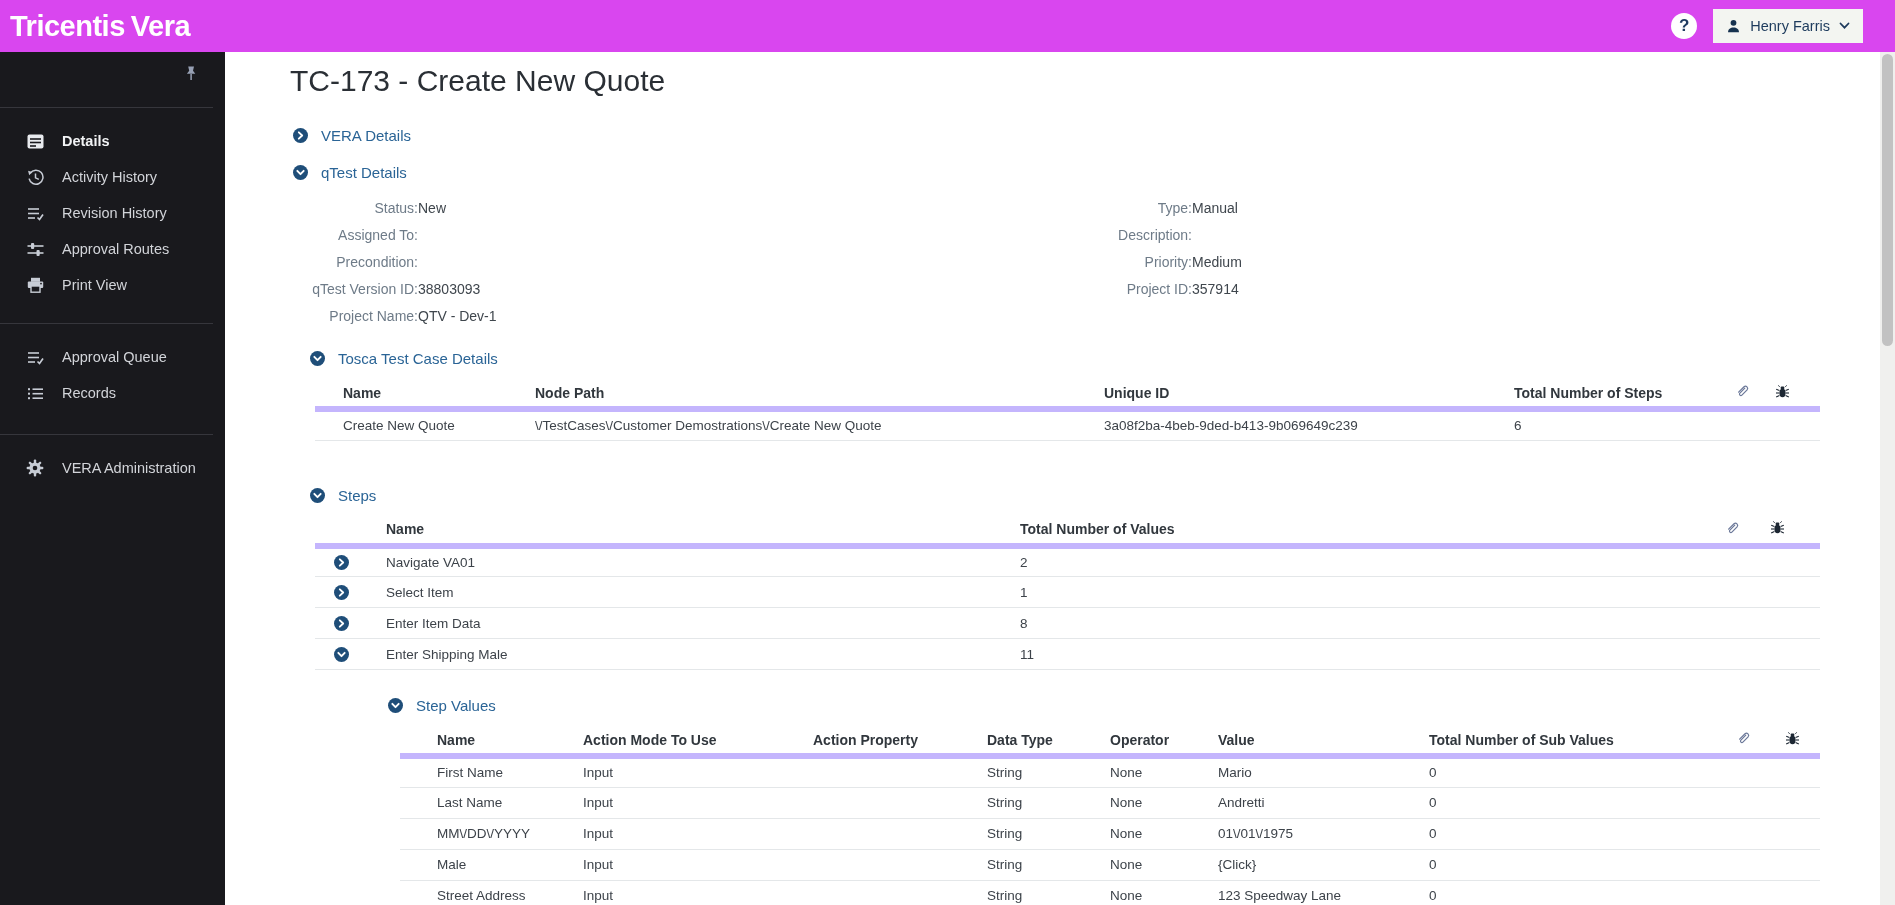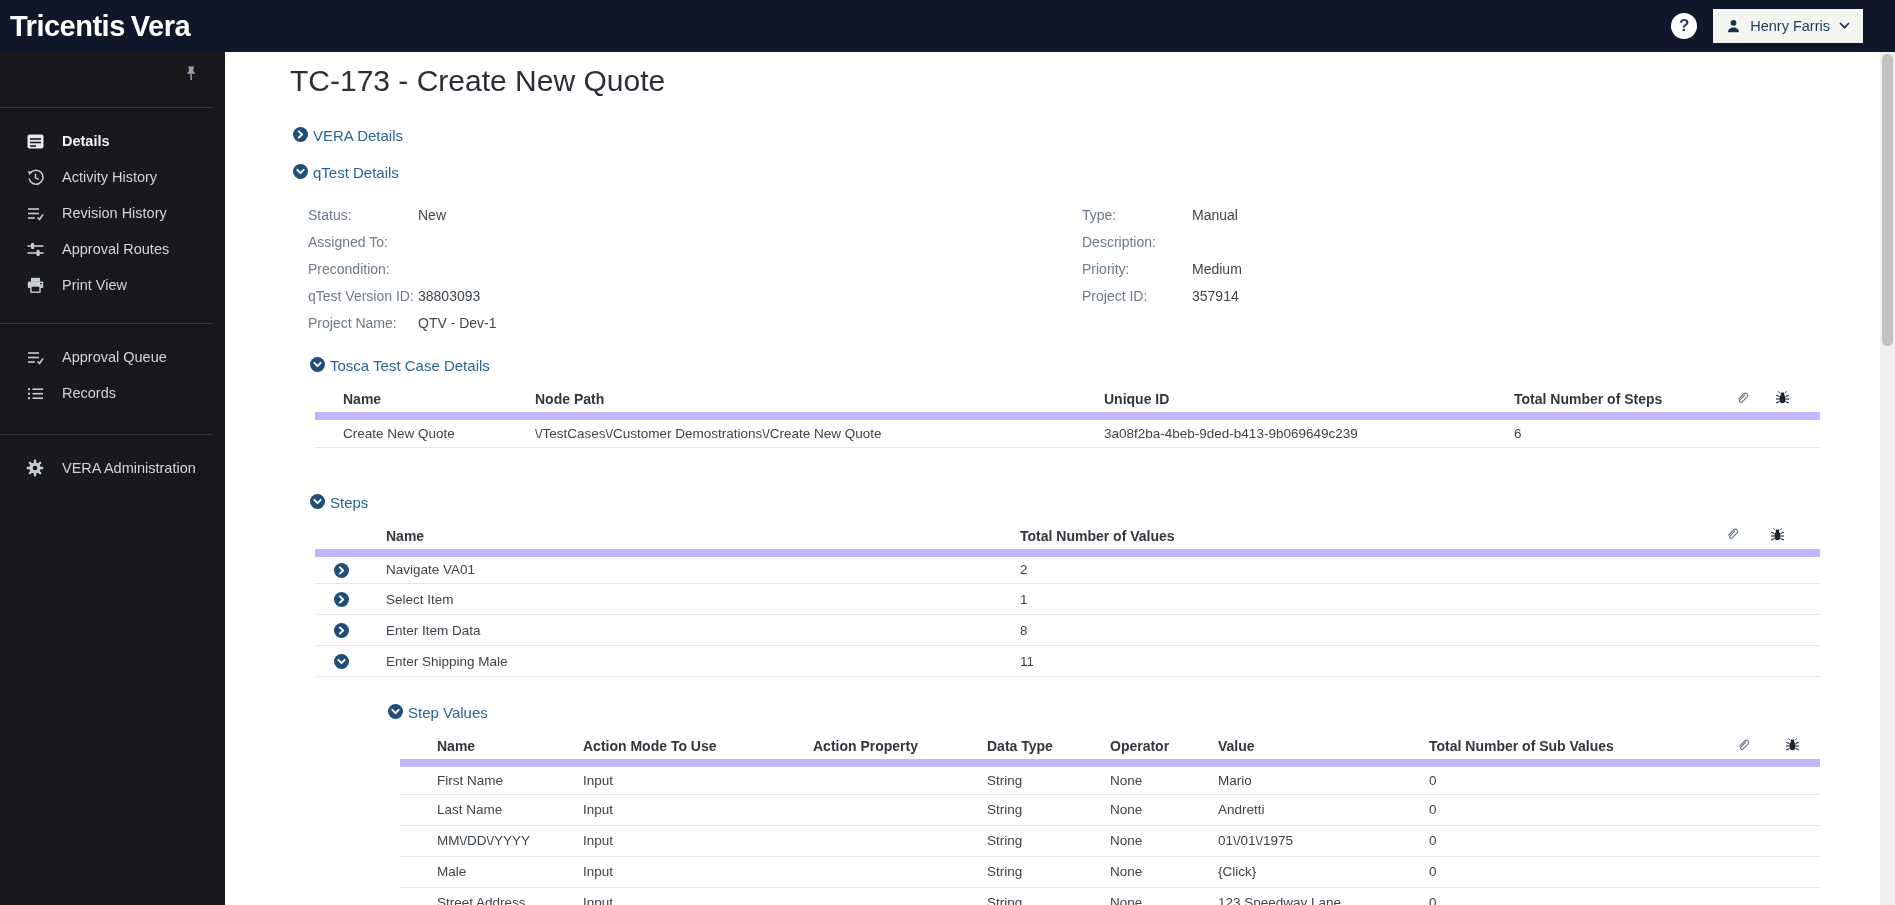--- a/index.html
+++ b/index.html
@@ -1,21 +1,21 @@
 <!DOCTYPE html>
 <html><head>
 <meta charset="utf-8">
 <style>
   * { margin:0; padding:0; box-sizing:border-box; }
   html,body { width:1895px; height:905px; overflow:hidden; background:#fff;
     font-family:"Liberation Sans","DejaVu Sans",sans-serif; }
 
   
   .topbar { position:absolute; left:0; top:0; width:1895px; height:52px;
-    background:#0f172a; z-index:30; display:flex; align-items:center; }
+    background:#d946ef; z-index:30; display:flex; align-items:center; }
   .brand { padding-left:10px; color:#fff; font-size:29px; font-weight:700;
     letter-spacing:-0.5px; display:flex; gap:6px; line-height:52px; }
   .topbar-right { position:absolute; right:32px; top:0; height:52px;
     display:flex; align-items:center; gap:16px; }
   .help-btn { width:26px; height:26px; border-radius:50%; background:#fff;
     color:#203c61; font-weight:700; font-size:17px; display:flex;
     align-items:center; justify-content:center; cursor:pointer; }
   .user-btn { height:34px; background:#f3f5f1; border-radius:0;
     display:flex; align-items:center; gap:9px; padding:0 13px; cursor:pointer; }
   .user-btn .uname { color:#1c3a5c; font-size:14.5px; font-weight:400; }
@@ -33,39 +33,39 @@
     gap:18px; color:#d2d4d9; font-size:14.5px; cursor:pointer; }
   .side-item .ico { width:18px; height:18px; flex:0 0 18px; display:flex;
     align-items:center; justify-content:center; }
   .side-item.active { color:#f2f3f5; font-weight:700; }
 
   
   .content { position:absolute; left:225px; top:52px; right:15px; bottom:0;
     background:#fff; padding:12px 0 0 65px; overflow:hidden; }
   h1.page-title { font-size:30px; font-weight:400; color:#2a2f35; }
 
-  .sec-head { display:flex; align-items:flex-start; gap:5px; cursor:pointer; width:max-content; }
+  .sec-head { display:flex; align-items:center; gap:13px; cursor:pointer; width:max-content; }
   .sec-head .sec-label { color:#2a6496; font-size:15px; }
   .sec-vera { margin-top:29px; margin-left:3px; }
   .sec-qtest { margin-top:20px; margin-left:3px; }
   .sec-tosca { margin-top:21px; margin-left:20px; }
   .sec-steps { margin-top:46px; margin-left:20px; }
   .sec-stepvalues { margin-top:27px; margin-left:98px; }
 
-  .qtest-fields { display:flex; margin-top:20px; }
+  .qtest-fields { display:flex; margin-top:13px;text-align:right; }
   .qcol { display:flex; flex-direction:column; }
   .qcol.left { width:792px; padding-left:18px; }
   .qcol.right { width:500px; }
   .qrow { height:27px; display:flex; font-size:14px; align-items:center; }
   .qrow .ql { width:110px; color:#6e7b88; }
   .qrow .qv { color:#3f464d; }
 
   table.grid { border-collapse:collapse; table-layout:fixed; margin-top:12px; }
   table.grid th { text-align:left; font-size:14px; font-weight:700; color:#31373d;
-    border-bottom:8px solid #c4b5fd; height:30px; padding:0 0 0 8px; white-space:nowrap; }
+    border-bottom:6px solid #c4b5fd; height:30px; padding:0 0 0 8px; white-space:nowrap; }
   table.grid td { font-size:13.5px; color:#3d434a; border-bottom:1px solid #e4e7e9;
     height:31px; padding:0 0 0 8px; white-space:nowrap; overflow:hidden; }
   .t-tosca { margin-left:25px; width:1505px; }
   .t-tosca td { height:34px; }
   .t-steps { margin-left:25px; width:1505px; }
   .t-sv { margin-left:110px; width:1420px; }
   .pad28 { padding-left:28px !important; }
   .pad37 { padding-left:37px !important; }
   .pad19 { padding-left:19px !important; }
   .pad15 { padding-left:15px !important; }

